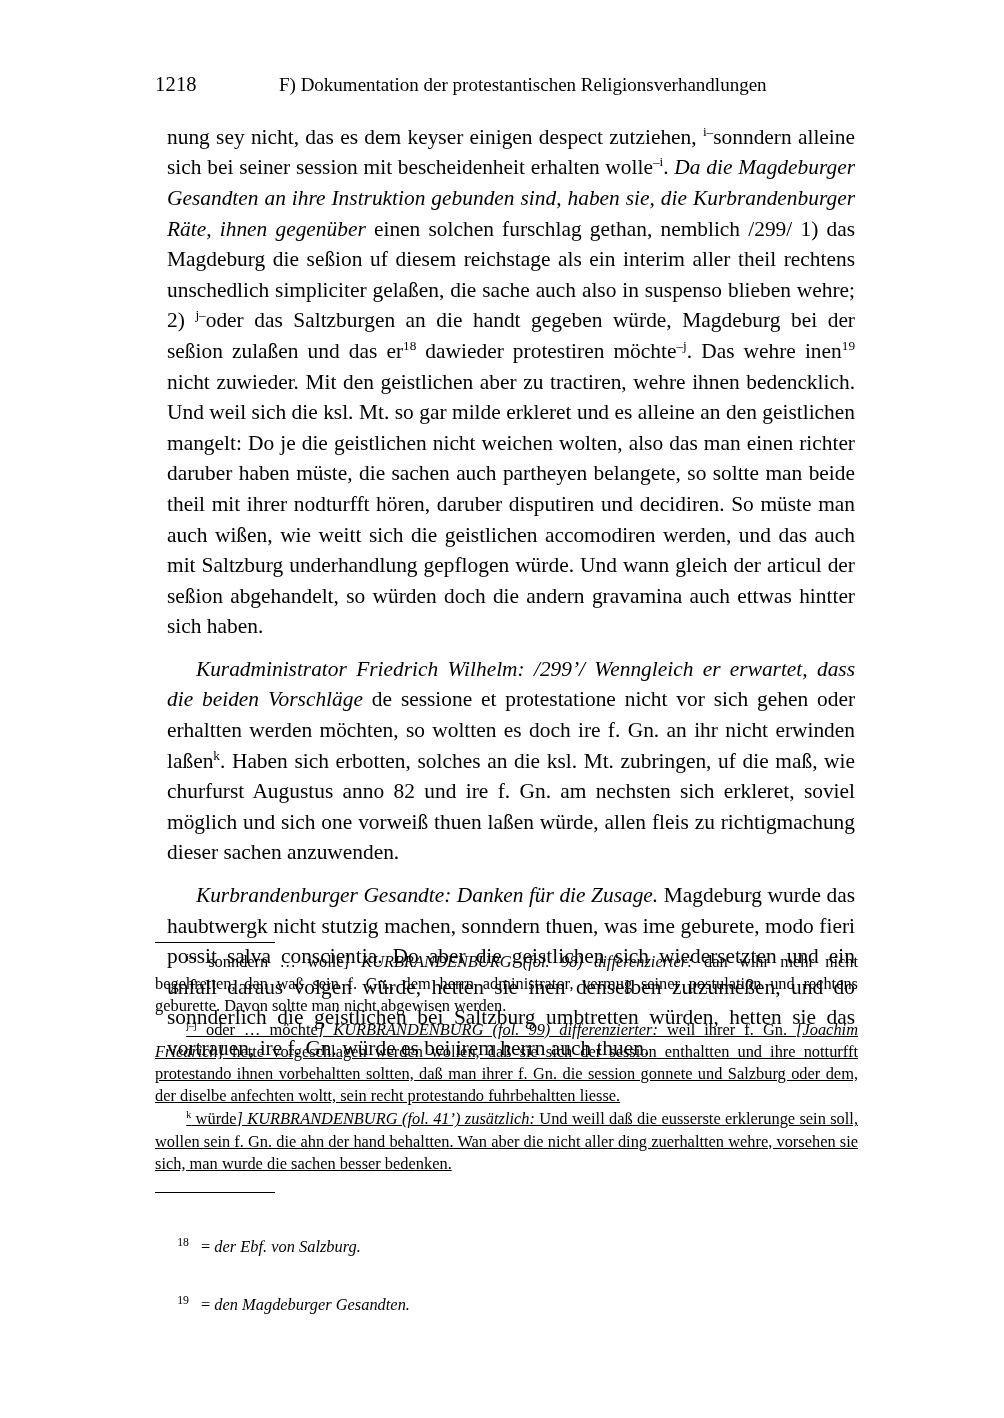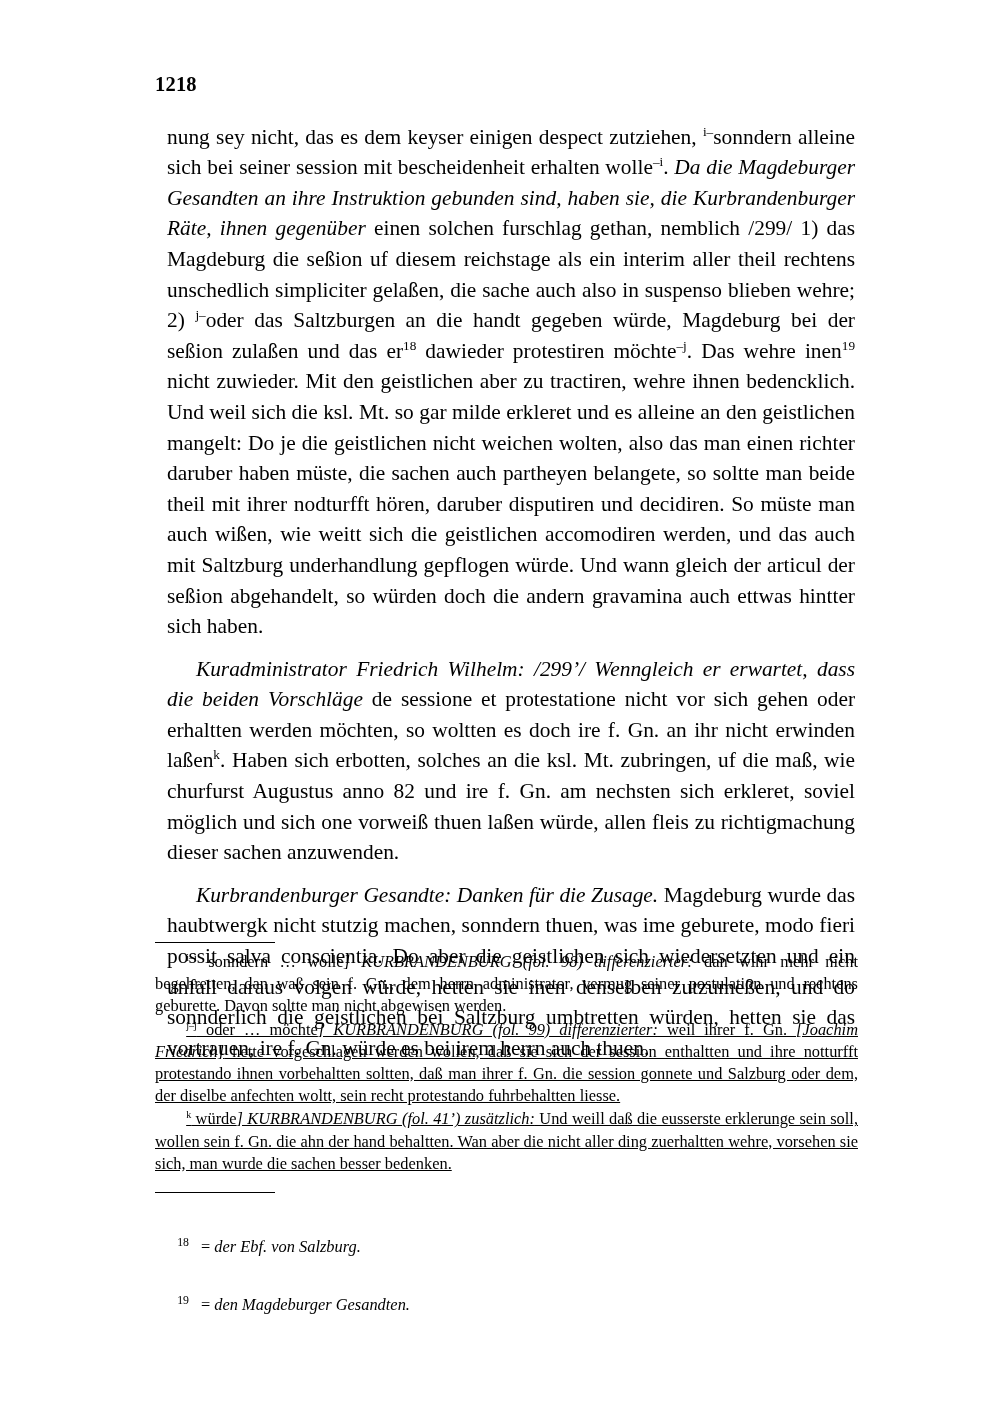--- a/index.html
+++ b/index.html
@@ -34,21 +34,20 @@
     align-items: baseline;
     font-size: 20.5px;
     line-height: 1.2;
     margin-bottom: 25px;
     white-space: nowrap;
   }
   .runninghead .folio {
     width: 124px;
     flex: 0 0 124px;
     letter-spacing: 0.2px;
-    font-weight: bold;
   }
   .runninghead .rh-title {
     font-size: 19px;
   }
 
   
   .body-text {
     font-size: 21.4px;
     line-height: 30.6px;
     text-align: justify;
@@ -122,20 +121,21 @@
 </style>
 </head>
 <body>
 
 <div class="page">
 
   <div class="content">
 
     <div class="runninghead">
       <span class="folio">1218</span>
+      <span class="rh-title">F) Dokumentation der protestantischen Religionsverhandlungen</span>
     </div>
 
     <div class="body-text">
       <div>
           <p><span>nung sey nicht, das es dem keyser einigen despect zutziehen, </span><span class="supmark">i–</span><span>sonndern alleine sich bei seiner session mit bescheidenheit erhalten wolle</span><span class="supmark">–i</span><span>. </span><span class="it">Da die Magdeburger Gesandten an ihre Instruktion gebunden sind, haben sie, die Kurbrandenburger Räte, ihnen gegenüber</span><span> einen solchen furschlag gethan, nemblich /299/ 1) das Magdeburg die seßion uf diesem reichstage als ein interim aller theil rechtens unschedlich simpliciter gelaßen, die sache auch also in suspenso blieben wehre; 2) </span><span class="supmark">j–</span><span>oder das Saltzburgen an die handt gegeben würde, Magdeburg bei der seßion zulaßen und das er</span><span class="supmark">18</span><span> dawieder protestiren möchte</span><span class="supmark">–j</span><span>. Das wehre inen</span><span class="supmark">19</span><span> nicht zuwieder. Mit den geistlichen aber zu tractiren, wehre ihnen bedencklich. Und weil sich die ksl. Mt. so gar milde erkleret und es alleine an den geistlichen mangelt: Do je die geistlichen nicht weichen wolten, also das man einen richter daruber haben müste, die sachen auch partheyen belangete, so soltte man beide theil mit ihrer nodturfft hören, daruber disputiren und decidiren. So müste man auch wißen, wie weitt sich die geistlichen accomodiren werden, und das auch mit Saltzburg underhandlung gepflogen würde. Und wann gleich der articul der seßion abgehandelt, so würden doch die andern gravamina auch ettwas hintter sich haben.</span></p>
           <p class="indent"><span class="it">Kuradministrator Friedrich Wilhelm: /299’/ Wenngleich er erwartet, dass die beiden Vorschläge</span><span> de sessione et protestatione nicht vor sich gehen oder erhaltten werden möchten, so woltten es doch ire f. Gn. an ihr nicht erwinden laßen</span><span class="supmark">k</span><span>. Haben sich erbotten, solches an die ksl. Mt. zubringen, uf die maß, wie churfurst Augustus anno 82 und ire f. Gn. am nechsten sich erkleret, soviel möglich und sich one vorweiß thuen laßen würde, allen fleis zu richtigmachung dieser sachen anzuwenden.</span></p>
           <p class="indent"><span class="it">Kurbrandenburger Gesandte: Danken für die Zusage.</span><span> Magdeburg wurde das haubtwergk nicht stutzig machen, sonndern thuen, was ime geburete, modo fieri possit salva conscientia. Do aber die geistlichen sich wiedersetzten und ein unfall daraus volgen würde, hetten sie inen denselben zutzumeßen, und do sonnderlich die geistlichen bei Saltzburg umbtretten würden, hetten sie das vortrauen, ire f. Gn. würde es bei irem herrn auch thuen.</span></p>
         </div>
     </div>
 

